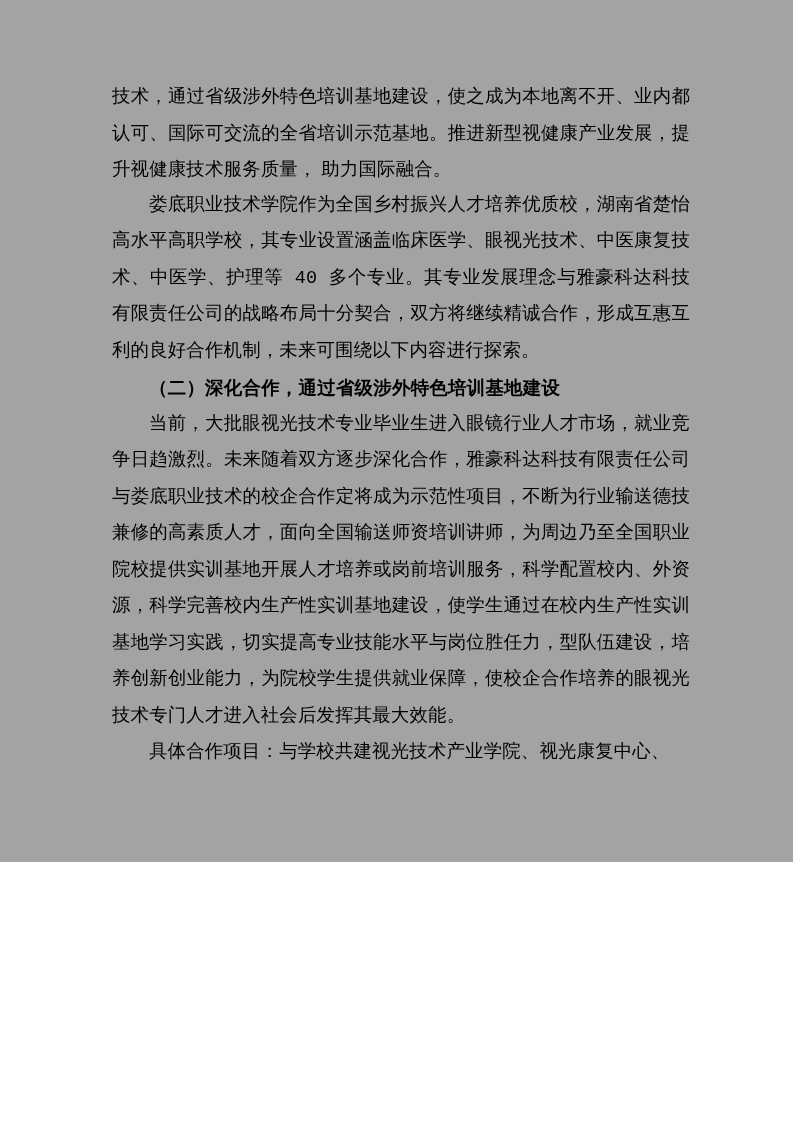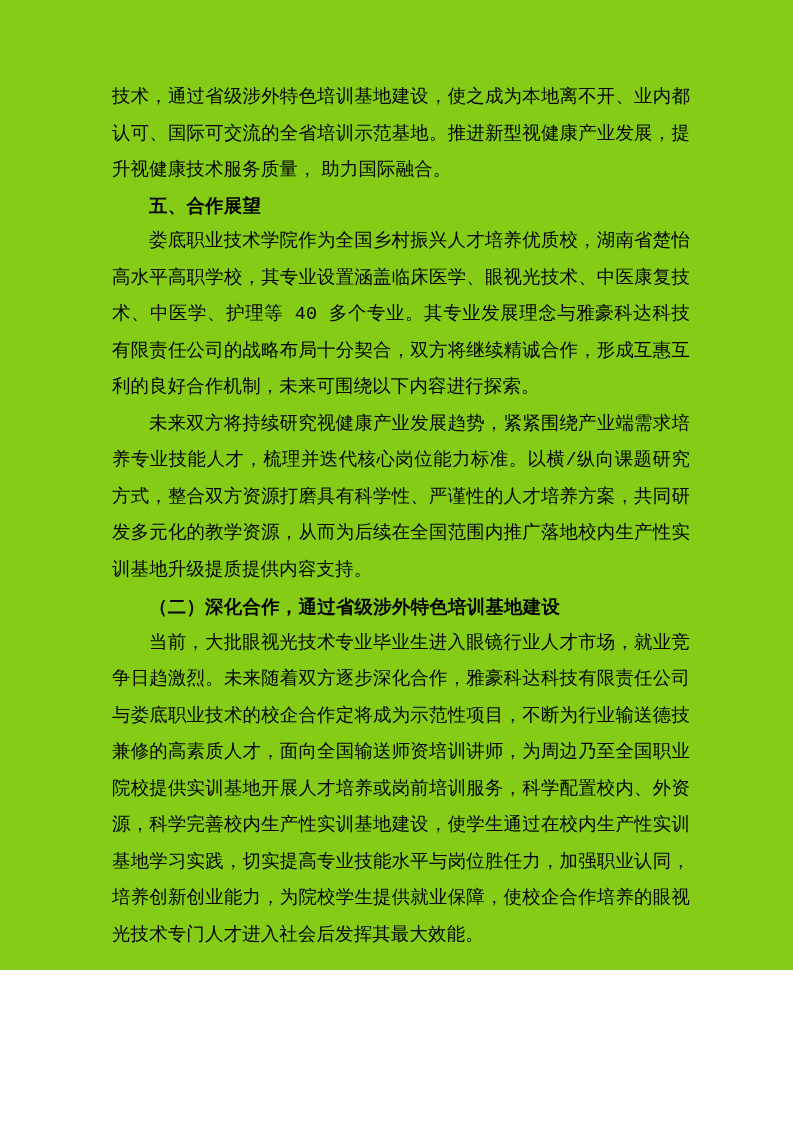--- a/index.html
+++ b/index.html
@@ -7,22 +7,22 @@
     padding: 0;
     background: #ffffff;
   }
   body {
     font-family: "Liberation Serif", "DejaVu Serif", serif;
     color: #000000;
   }
   .page {
     position: relative;
     width: 793px;
-    height: 970px;
-    background: #84cc16;
+    height: 862px;
+    background: #a3a3a3;
     overflow: hidden;
     box-sizing: border-box;
   }
   .content {
     position: absolute;
     left: 112px;
     top: 78px;
     width: 578px;
   }
   p {
@@ -60,28 +60,27 @@
   }
 </style>
 </head>
 <body>
 
 <div class="page">
   <div class="content">
 
     <p class="body">技术，通过省级涉外特色培训基地建设，使之成为本地离不开、业内都认可、国际可交流的全省培训示范基地。推进新型视健康产业发展，提升视健康技术服务质量， 助力国际融合。</p>
 
-    <p class="heading">五、合作展望</p>
 
     <p class="indent">娄底职业技术学院作为全国乡村振兴人才培养优质校，湖南省楚怡高水平高职学校，其专业设置涵盖临床医学、眼视光技术、中医康复技术、中医学、护理等 40 多个专业。其专业发展理念与雅豪科达科技有限责任公司的战略布局十分契合，双方将继续精诚合作，形成互惠互利的良好合作机制，未来可围绕以下内容进行探索。</p>
 
 
-    <p class="indent">未来双方将持续研究视健康产业发展趋势，紧紧围绕产业端需求培养专业技能人才，梳理并迭代核心岗位能力标准。以横/纵向课题研究方式，整合双方资源打磨具有科学性、严谨性的人才培养方案，共同研发多元化的教学资源，从而为后续在全国范围内推广落地校内生产性实训基地升级提质提供内容支持。</p>
 
     <p class="subheading">（二）深化合作，通过省级涉外特色培训基地建设</p>
 
-    <p class="indent">当前，大批眼视光技术专业毕业生进入眼镜行业人才市场，就业竞争日趋激烈。未来随着双方逐步深化合作，雅豪科达科技有限责任公司与娄底职业技术的校企合作定将成为示范性项目，不断为行业输送德技兼修的高素质人才，面向全国输送师资培训讲师，为周边乃至全国职业院校提供实训基地开展人才培养或岗前培训服务，科学配置校内、外资源，科学完善校内生产性实训基地建设，使学生通过在校内生产性实训基地学习实践，切实提高专业技能水平与岗位胜任力，加强职业认同，培养创新创业能力，为院校学生提供就业保障，使校企合作培养的眼视光技术专门人才进入社会后发挥其最大效能。</p>
+    <p class="indent">当前，大批眼视光技术专业毕业生进入眼镜行业人才市场，就业竞争日趋激烈。未来随着双方逐步深化合作，雅豪科达科技有限责任公司与娄底职业技术的校企合作定将成为示范性项目，不断为行业输送德技兼修的高素质人才，面向全国输送师资培训讲师，为周边乃至全国职业院校提供实训基地开展人才培养或岗前培训服务，科学配置校内、外资源，科学完善校内生产性实训基地建设，使学生通过在校内生产性实训基地学习实践，切实提高专业技能水平与岗位胜任力，型队伍建设，培养创新创业能力，为院校学生提供就业保障，使校企合作培养的眼视光技术专门人才进入社会后发挥其最大效能。</p>
 
+    <p class="indent">具体合作项目：与学校共建视光技术产业学院、视光康复中心、</p>
 
   </div>
 
   <div class="page-number">13</div>
 </div>
 
 </body></html>

